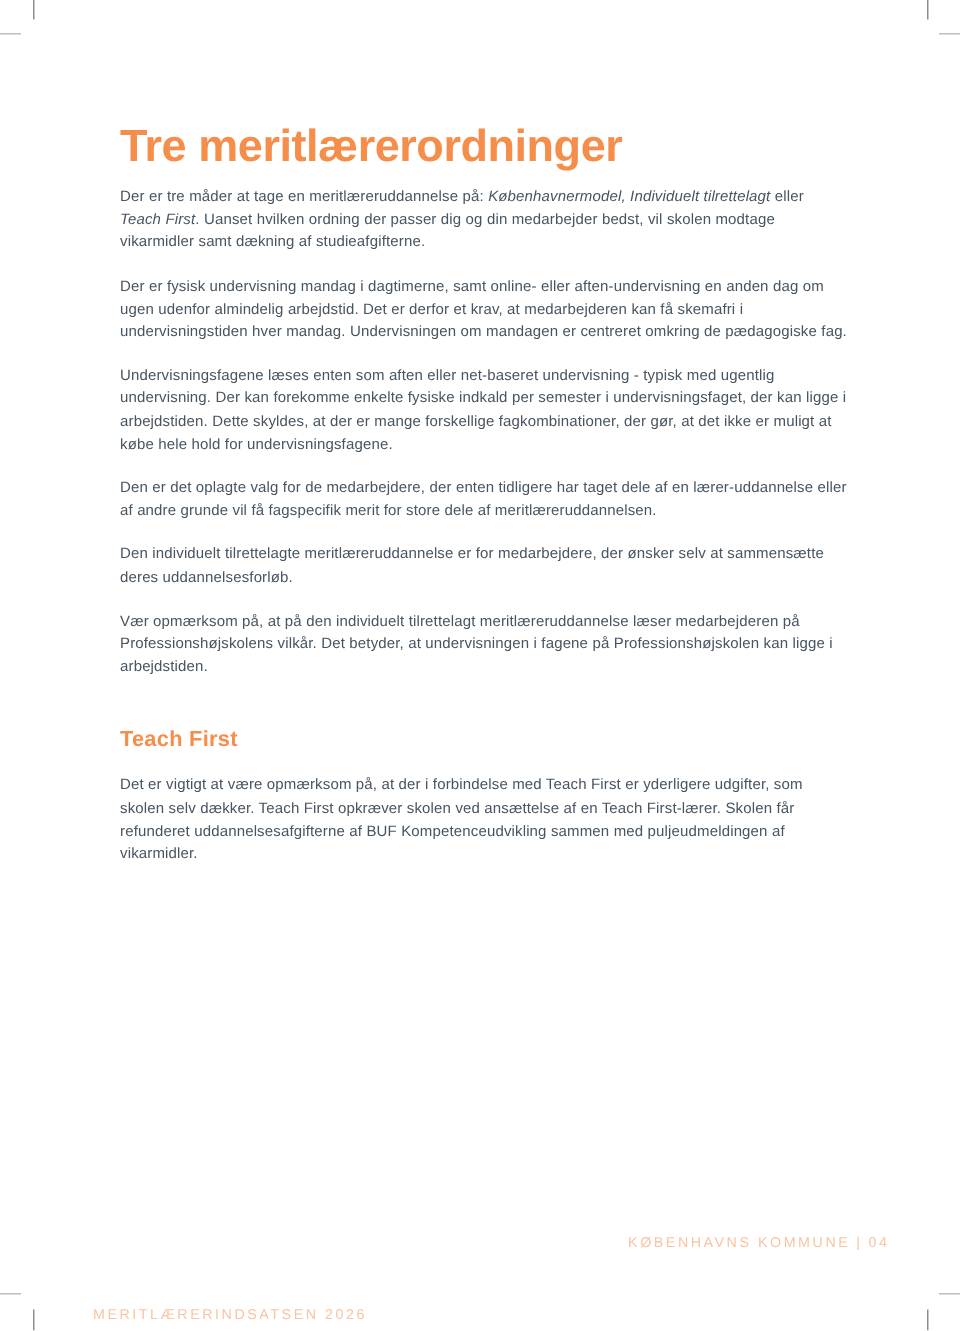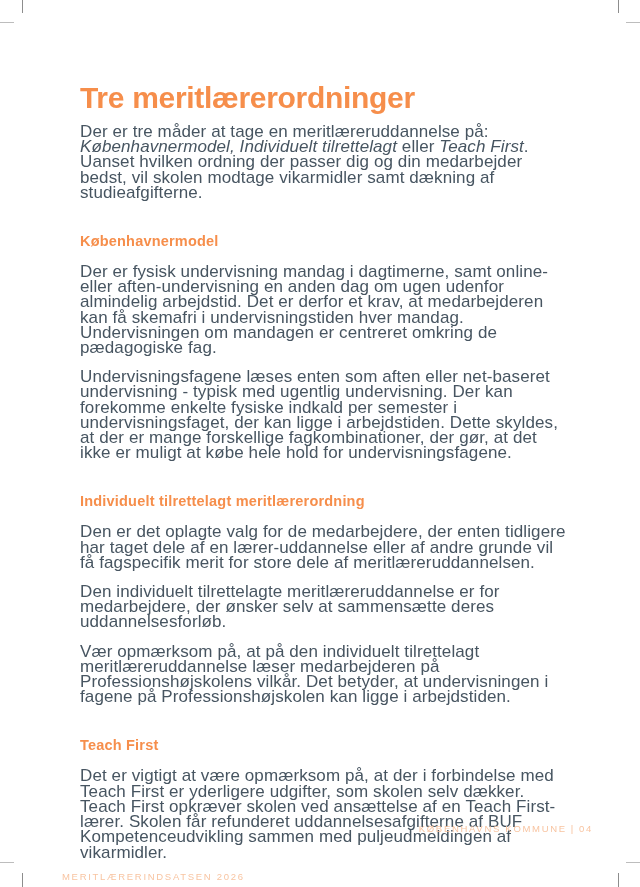--- a/index.html
+++ b/index.html
@@ -41,21 +41,21 @@
   h1.doc-title {
     margin: 82px 0 0 0;
     font-size: 30px;
     line-height: 32px;
     font-weight: 800;
     letter-spacing: -0.3px;
     color: #F68E4B;
   }
   p.body-par {
     margin: 14px 0 0 0;
-    font-size: 17px;
+    font-size: 10px;
     line-height: 15.2px;
     letter-spacing: 0.1px;
     color: #475561;
   }
   p.intro-par { margin-top: 10px; }
   .it { font-style: italic; }
   h2.section-heading {
     margin: 33px 0 0 0;
     font-size: 14.5px;
     line-height: 17px;
@@ -92,27 +92,25 @@
   <div class="crop v br-v"></div>
   <div class="crop h br-h"></div>
 
   <div class="content">
 
     <h1 class="doc-title">Tre meritlærerordninger</h1>
 
     <p class="body-par intro-par"><span>Der er tre måder at tage en meritlæreruddannelse på: </span><span class="it">Københavnermodel, Individuelt tilrettelagt</span><span> eller </span><span class="it">Teach First</span><span>. Uanset hvilken ordning der passer dig og din medarbejder bedst, vil skolen modtage vikarmidler samt dækning af studieafgifterne.</span></p>
 
     <section>
-      <h2 class="section-heading">Københavnermodel</h2>
       <p class="body-par">Der er fysisk undervisning mandag i dagtimerne, samt online- eller aften-undervisning en anden dag om ugen udenfor almindelig arbejdstid. Det er derfor et krav, at medarbejderen kan få skemafri i undervisningstiden hver mandag. Undervisningen om mandagen er centreret omkring de pædagogiske fag.</p>
       <p class="body-par">Undervisningsfagene læses enten som aften eller net-baseret undervisning - typisk med ugentlig undervisning. Der kan forekomme enkelte fysiske indkald per semester i undervisningsfaget, der kan ligge i arbejdstiden. Dette skyldes, at der er mange forskellige fagkombinationer, der gør, at det ikke er muligt at købe hele hold for undervisningsfagene.</p>
     </section>
 
     <section>
-      <h2 class="section-heading">Individuelt tilrettelagt meritlærerordning</h2>
       <p class="body-par">Den er det oplagte valg for de medarbejdere, der enten tidligere har taget dele af en lærer-uddannelse eller af andre grunde vil få fagspecifik merit for store dele af meritlæreruddannelsen.</p>
       <p class="body-par">Den individuelt tilrettelagte meritlæreruddannelse er for medarbejdere, der ønsker selv at sammensætte deres uddannelsesforløb.</p>
       <p class="body-par">Vær opmærksom på, at på den individuelt tilrettelagt meritlæreruddannelse læser medarbejderen på Professionshøjskolens vilkår. Det betyder, at undervisningen i fagene på Professionshøjskolen kan ligge i arbejdstiden.</p>
     </section>
 
     <section>
       <h2 class="section-heading">Teach First</h2>
       <p class="body-par">Det er vigtigt at være opmærksom på, at der i forbindelse med Teach First er yderligere udgifter, som skolen selv dækker. Teach First opkræver skolen ved ansættelse af en Teach First-lærer. Skolen får refunderet uddannelsesafgifterne af BUF Kompetenceudvikling sammen med puljeudmeldingen af vikarmidler.</p>
     </section>
 

